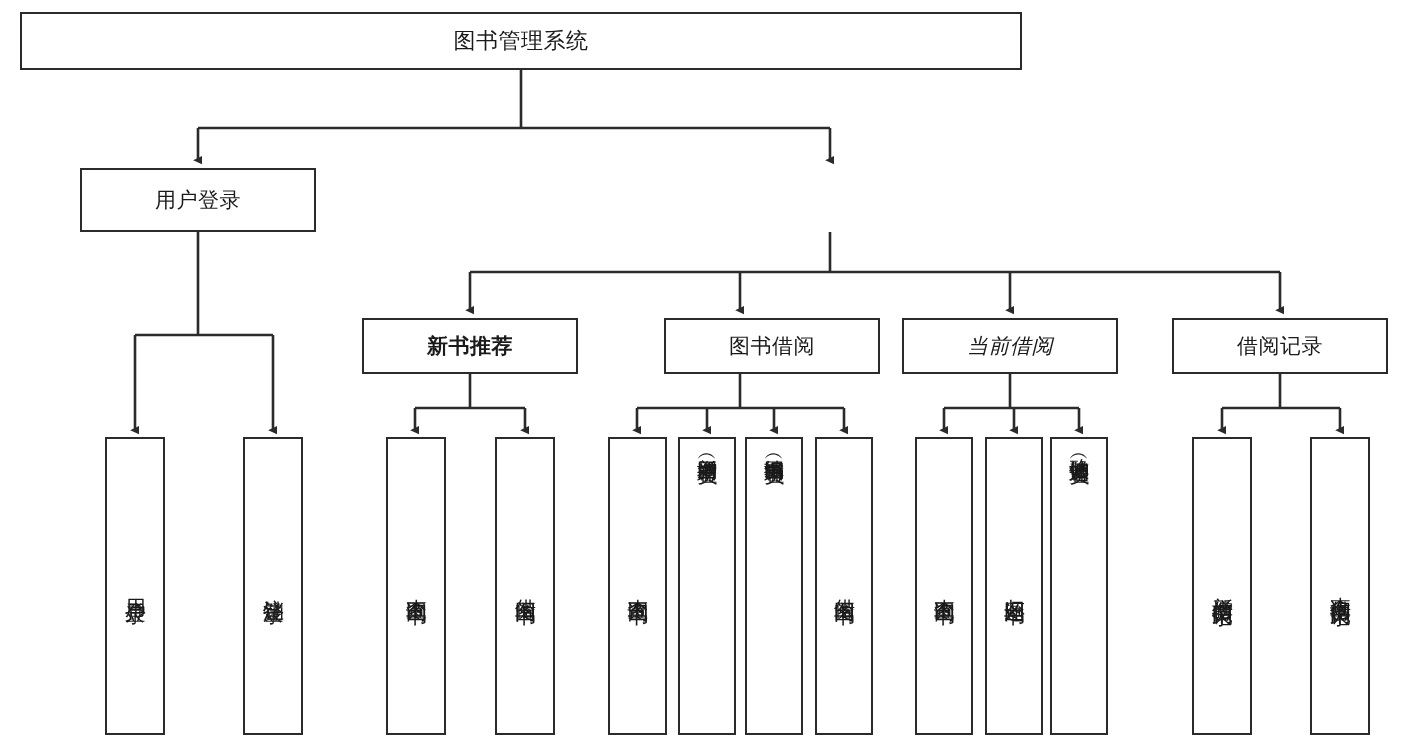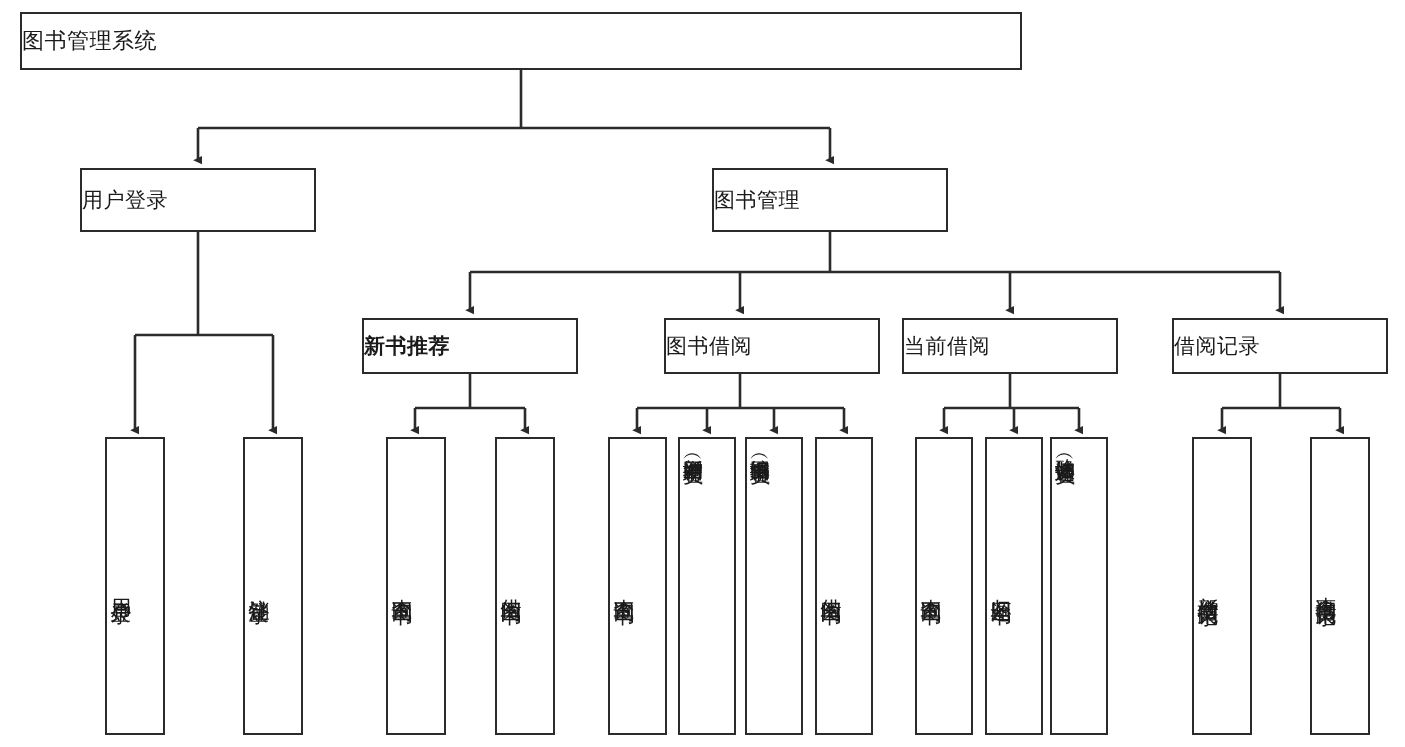--- a/index.html
+++ b/index.html
@@ -25,21 +25,21 @@
     height: 747px;
     pointer-events: none;
   }
   .node {
     position: absolute;
     box-sizing: border-box;
     border: 2px solid #2b2b2b;
     background: #ffffff;
     display: flex;
     align-items: center;
-    justify-content: flex-start;
+    justify-content: center;
     color: #1a1a1a;
     z-index: 2;
   }
   .node-label {
     display: block;
     text-align: center;
     white-space: nowrap;
     letter-spacing: 0.5px;
   }
   .node.horiz .node-label {
@@ -134,33 +134,30 @@
   </svg>
 
   <div class="node horiz root" style="left:20px; top:12px; width:1002px; height:58px;">
     <span class="node-label">图书管理系统</span>
   </div>
 
   <div class="node horiz" style="left:80px; top:168px; width:236px; height:64px;">
     <span class="node-label">用户登录</span>
   </div>
 
-  <div class="node horiz" style="left:712px; top:168px; width:236px; height:64px;">
-    <span class="node-label">图书管理</span>
-  </div>
 
   <div class="node horiz" style="left:362px; top:318px; width:216px; height:56px;font-weight:bold;">
     <span class="node-label">新书推荐</span>
   </div>
 
   <div class="node horiz" style="left:632px; top:318px; width:216px; height:56px;margin-left:32px;">
     <span class="node-label">图书借阅</span>
   </div>
 
-  <div class="node horiz" style="left:902px; top:318px; width:216px; height:56px;">
+  <div class="node horiz" style="left:902px; top:318px; width:216px; height:56px;font-style:italic;">
     <span class="node-label">当前借阅</span>
   </div>
 
   <div class="node horiz" style="left:1172px; top:318px; width:216px; height:56px;">
     <span class="node-label">借阅记录</span>
   </div>
 
   <div class="node vert" style="left:105px; top:437px; width:60px; height:298px;
               align-items:center; padding-top:0;">
     <span class="node-label">用户登录</span>

